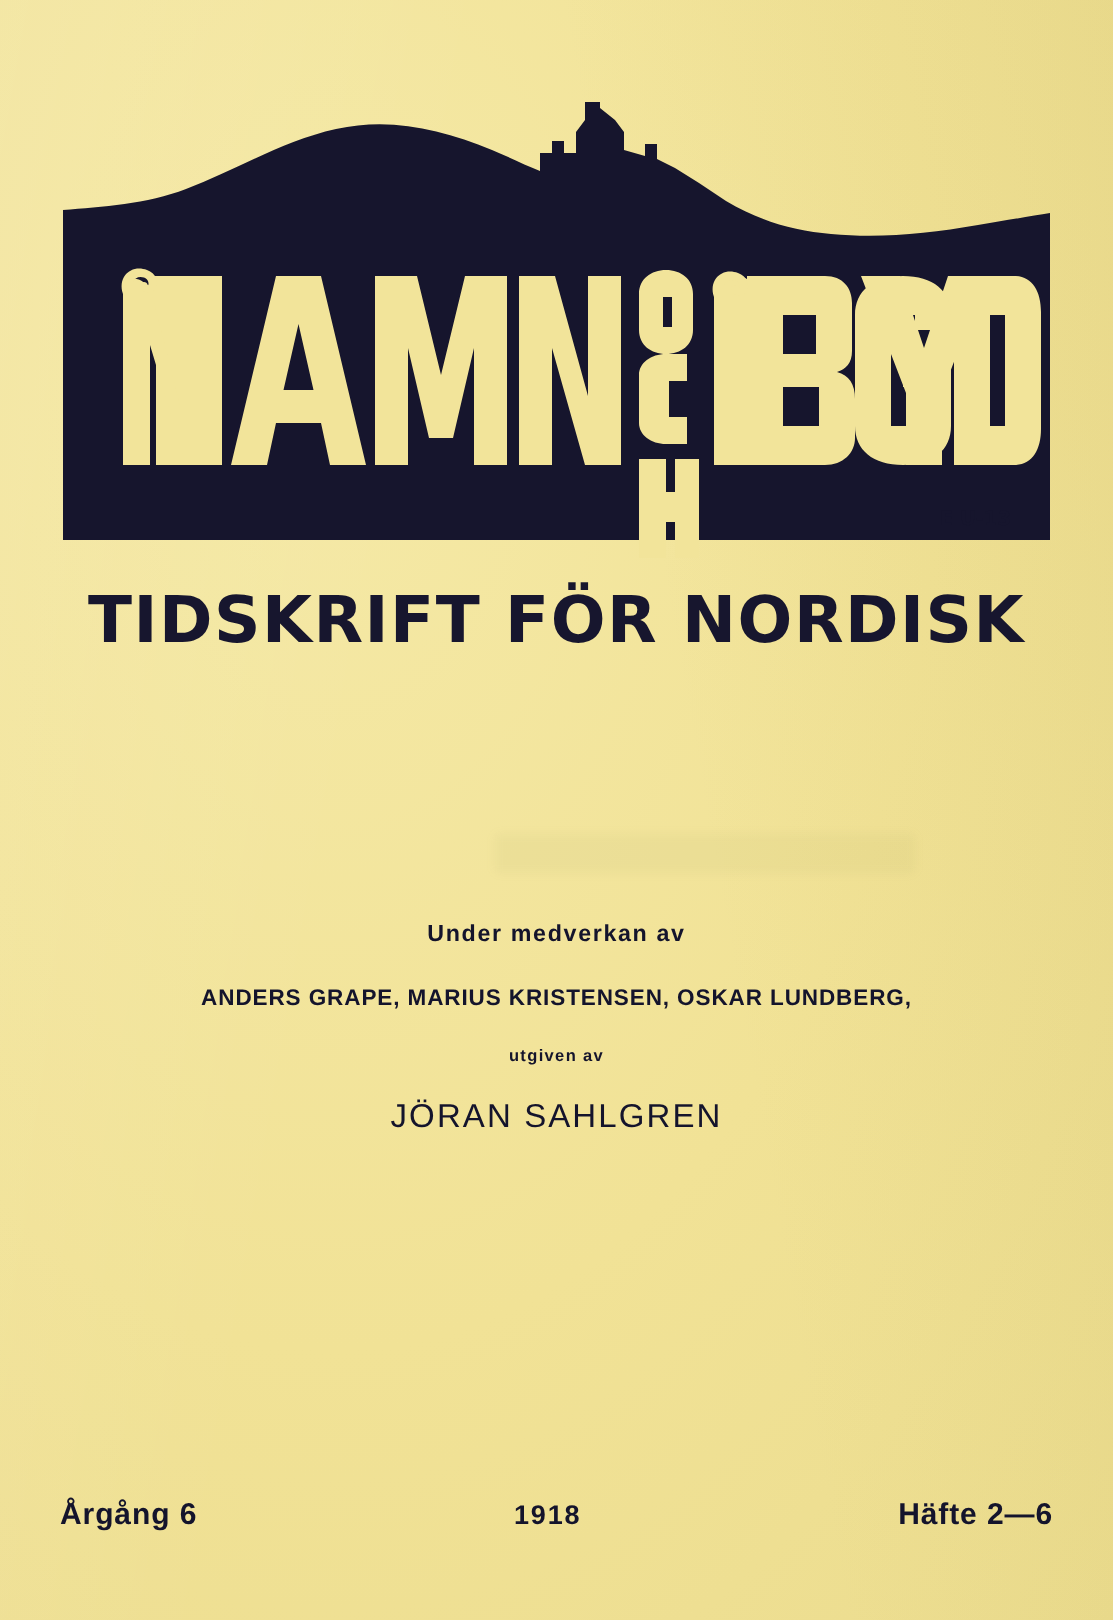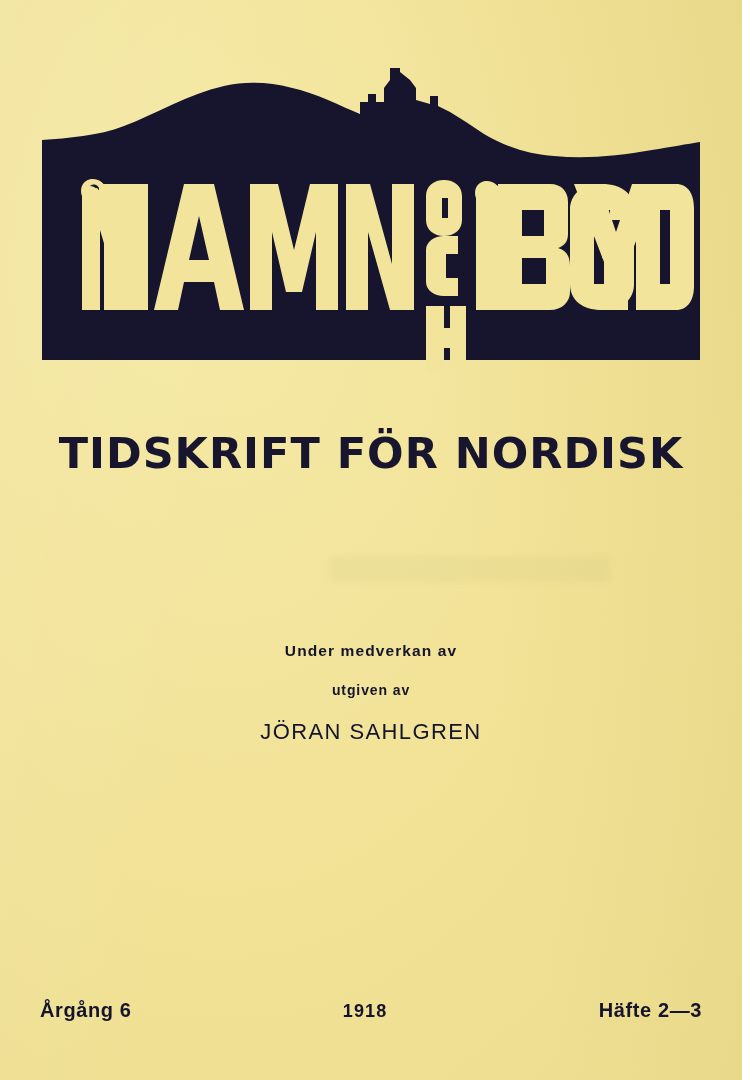--- a/index.html
+++ b/index.html
@@ -53,54 +53,53 @@
     top: 392px;
     text-align: center;
     color: #17162e;
   }
   .subtitle .line {
     font-family: "DejaVu Sans", sans-serif;
     font-weight: bold;
     letter-spacing: 1px;
     line-height: 1.03;
     white-space: nowrap;
-    margin-top: 39px;
   }
   .subtitle .line1 {
     font-size: 43px;
     transform: scaleX(1.0);
   }
   .subtitle .line2 {
     font-size: 43px;
     margin-top: 2px;
   }
 
   
   .credits {
     position: absolute;
     left: 0;
     right: 0;
-    top: 642px;
+    top: 614px;
     text-align: center;
     color: #14142c;
   }
   .credits .under {
     font-size: 15.5px;
     font-weight: bold;
     letter-spacing: 1.1px;
     margin-bottom: 22px;
   }
   .credits .names {
     font-size: 15px;
     font-weight: bold;
     letter-spacing: 0.6px;
     line-height: 1.55;
   }
   .credits .utgiven {
-    font-size: 14px;
+    font-size: 11px;
     font-weight: bold;
     letter-spacing: 0.9px;
     margin-top: 21px;
   }
   .credits .editor {
     font-size: 22px;
     font-weight: normal;
     letter-spacing: 1.4px;
     margin-top: 21px;
   }
@@ -206,23 +205,24 @@
     </svg>
   </div>
 
   <div class="subtitle">
     <div class="line line1">TIDSKRIFT FÖR NORDISK</div>
   </div>
 
   <div class="credits">
     <div class="under">Under medverkan av</div>
     <div class="names">
+      <div>ANDERS GRAPE, MARIUS KRISTENSEN, OSKAR LUNDBERG,</div>
     </div>
     <div class="utgiven">utgiven av</div>
     <div class="editor">JÖRAN SAHLGREN</div>
   </div>
 
   <div class="footer">
     <div class="volume">Årgång 6</div>
     <div class="year">1918</div>
-    <div class="issue">Häfte 2—3</div>
+    <div class="issue">Häfte 2—6</div>
   </div>
 </div>
 
 </body></html>

